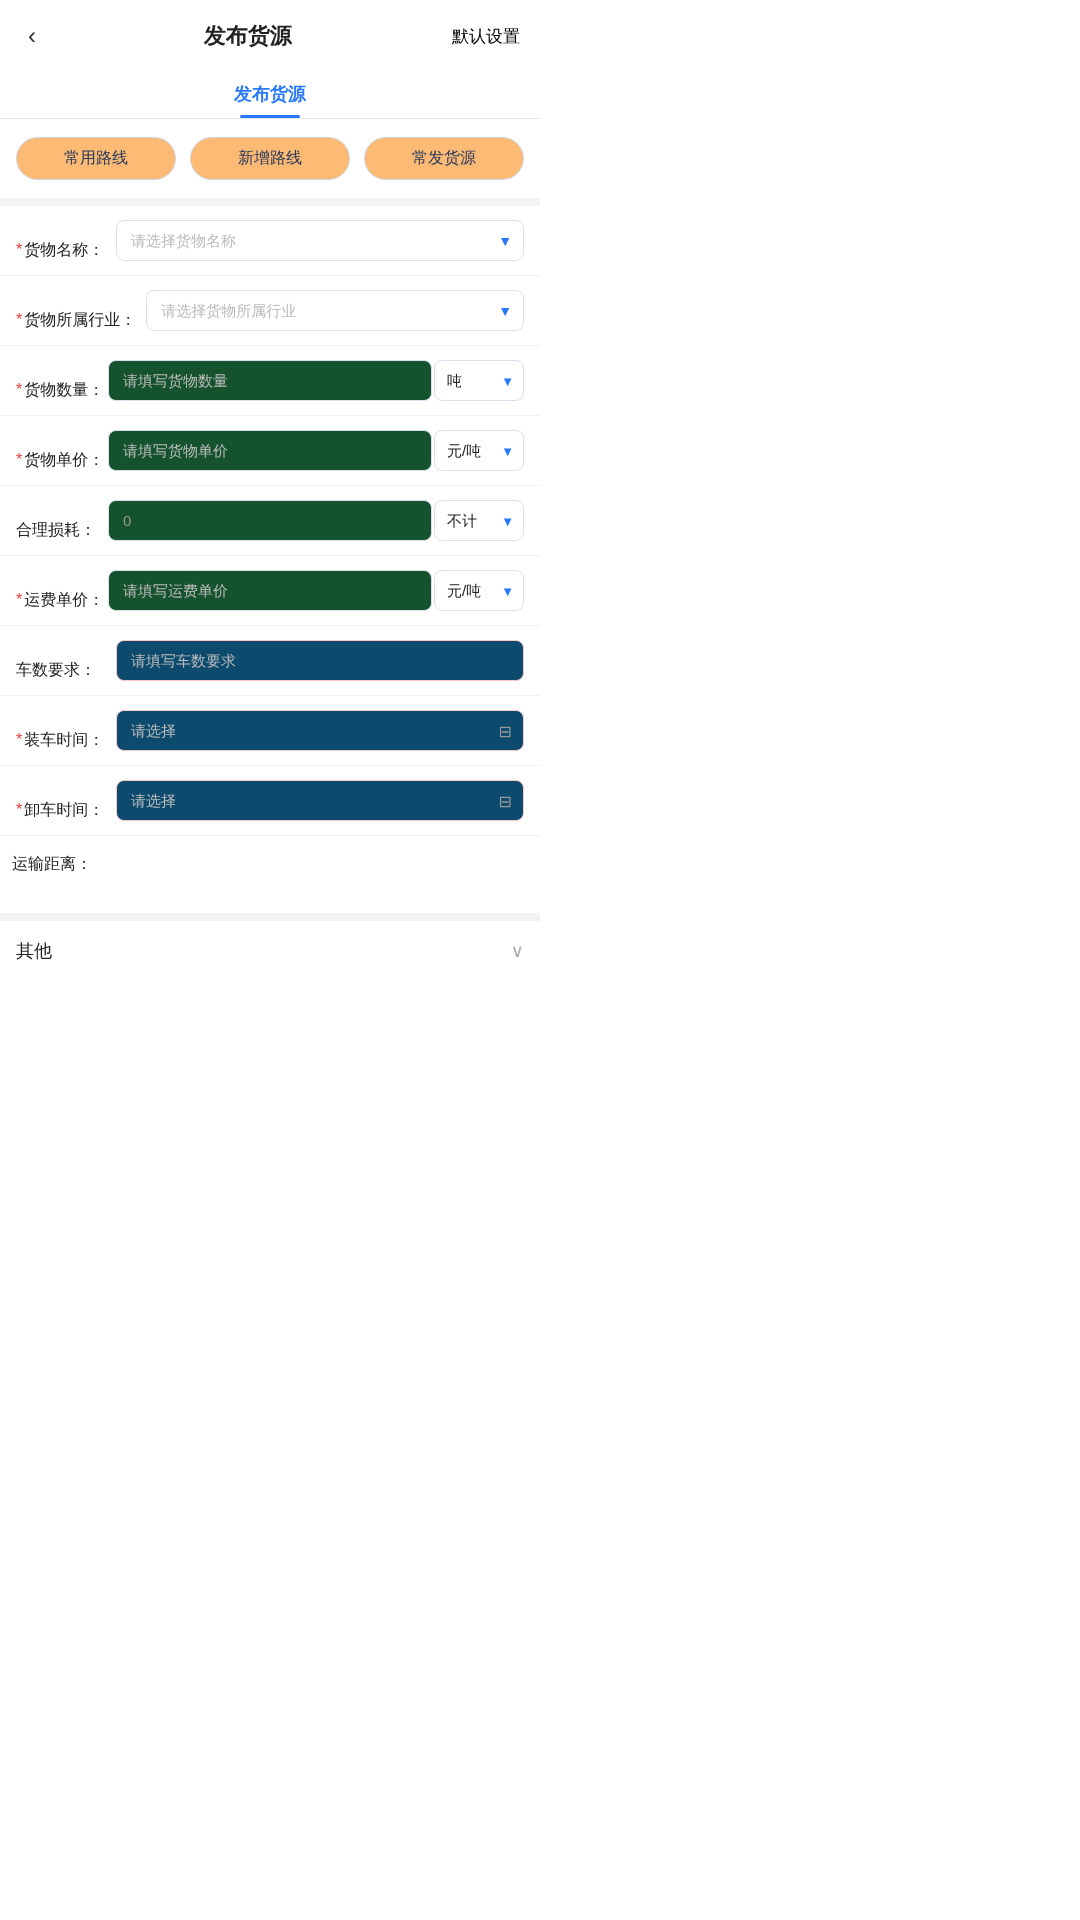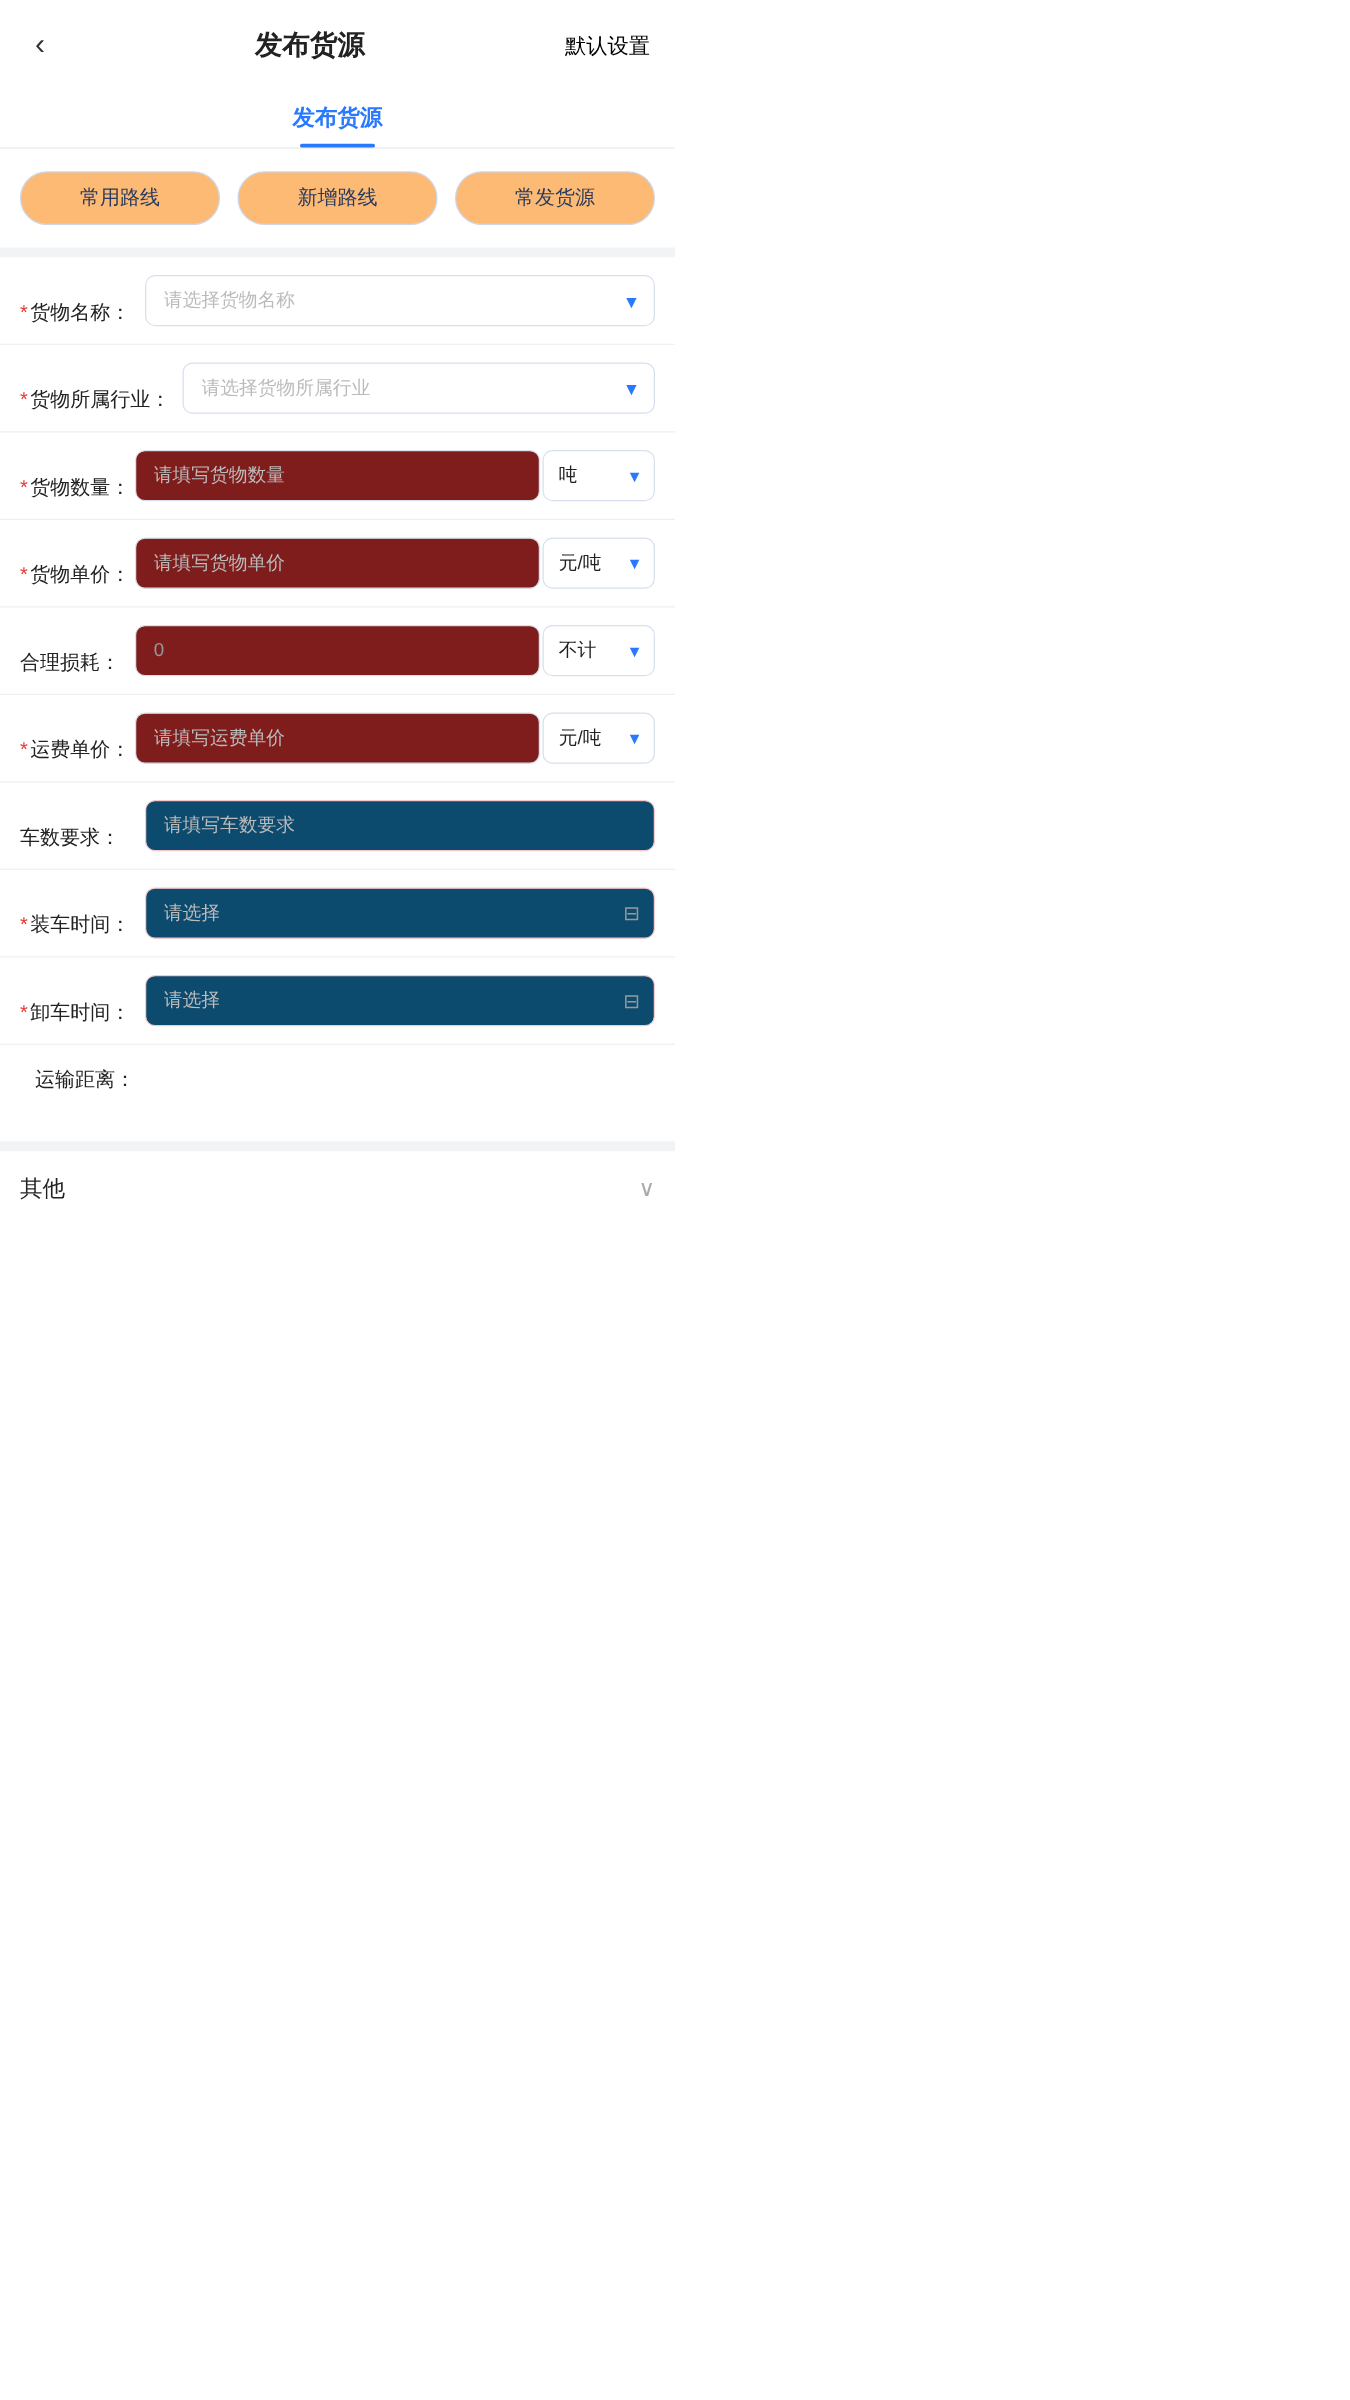--- a/index.html
+++ b/index.html
@@ -168,21 +168,21 @@
       flex: 1;
       position: relative;
     }
     .split-input {
       width: 100%;
       border: 1.5px solid #d8e0ee;
       border-radius: 8px;
       padding: 11px 14px;
       font-size: 15px;
       color: #999;
-      background: #7f1d1d;
+      background: #14532d;
       outline: none;
     }
     .split-input::placeholder {
       color: #bbb;
     }
     .unit-select-wrap {
       position: relative;
       width: 90px;
     }
     .unit-select {
@@ -204,21 +204,21 @@
       transform: translateY(-50%);
       color: #2979ff;
       font-size: 13px;
       pointer-events: none;
     }
 
     
     .transport-row {
       display: flex;
       align-items: center;
-      padding: 18px 28px;
+      padding: 18px 12px;
     }
     .transport-label {
       font-size: 16px;
       color: #222;
       min-width: 90px;
     }
 
     
     .other-section {
       display: flex;

